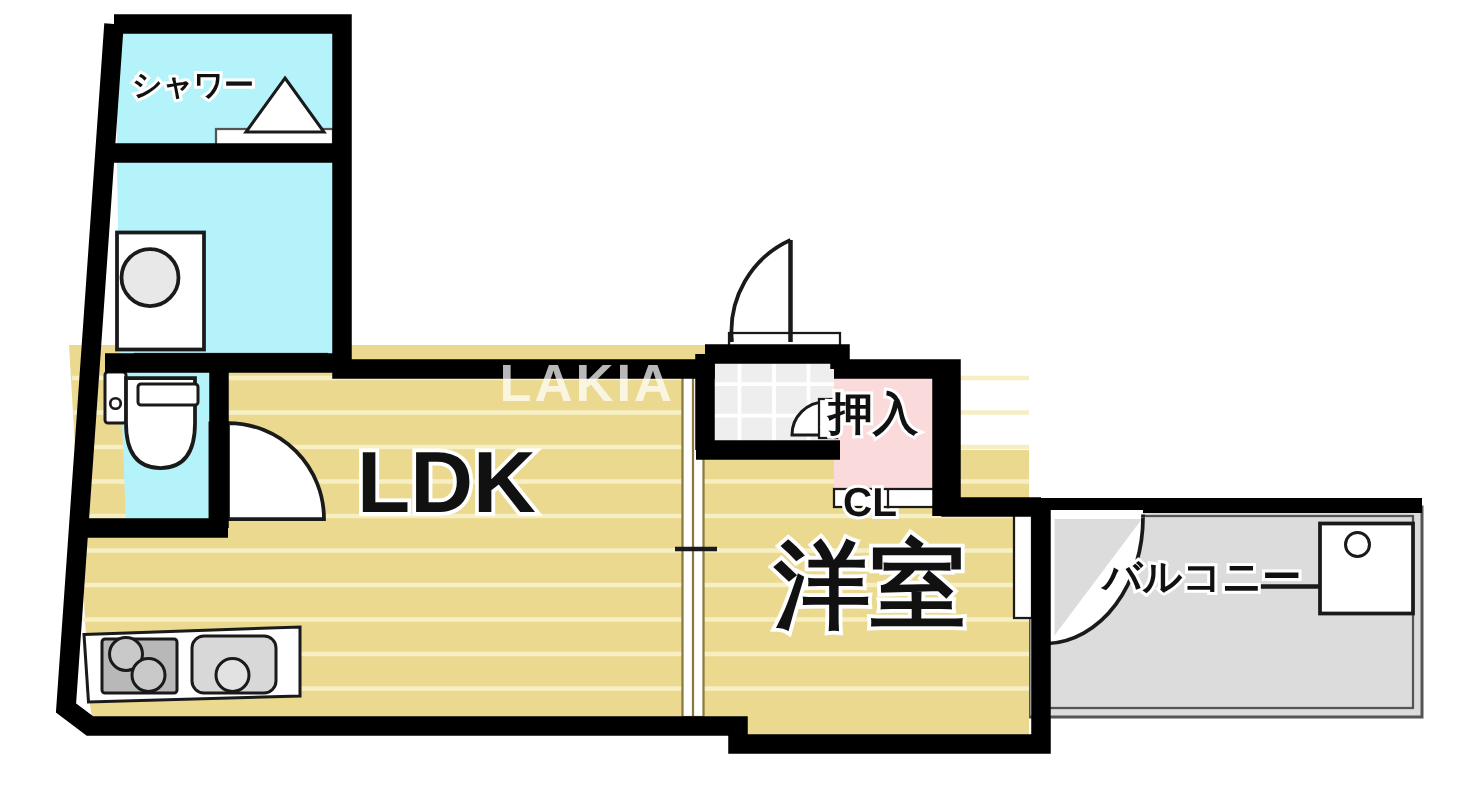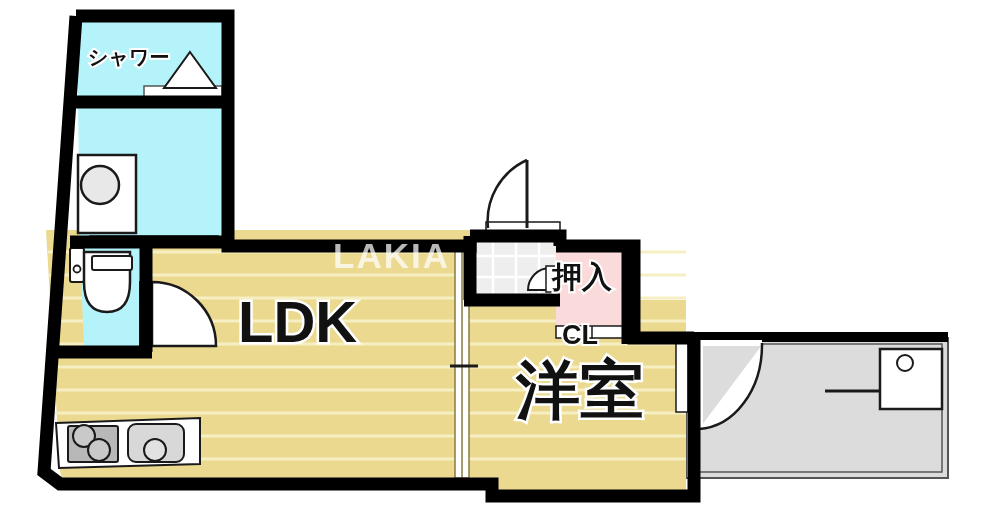--- a/index.html
+++ b/index.html
@@ -279,20 +279,23 @@
   </div>
 
   <div class="room-label label-yoshitsu">
     <span class="ln">洋室</span>
   </div>
 
   <div class="room-label label-shower">
     <span class="ln">シャワー</span>
   </div>
 
+  <div class="room-label label-balcony">
+    <span class="ln">バルコニー</span>
+  </div>
 
   <div class="room-label label-oshiire">
     <span class="ln">押入</span>
   </div>
 
   <div class="room-label label-cl">
     <span class="ln">CL</span>
   </div>
 
 </div>

